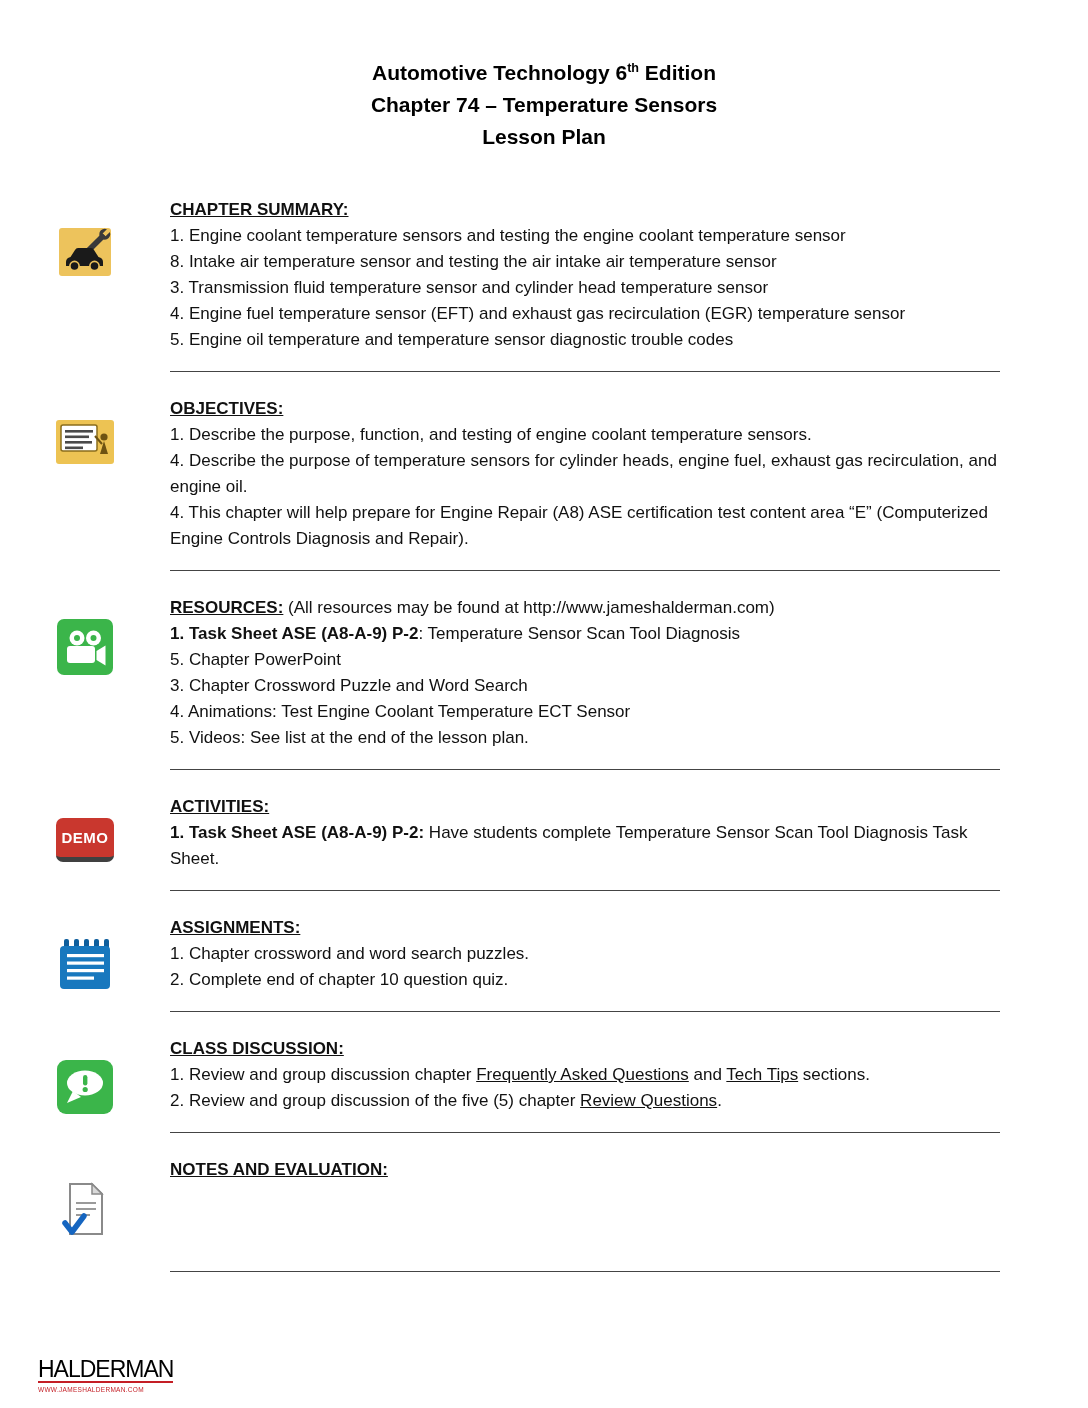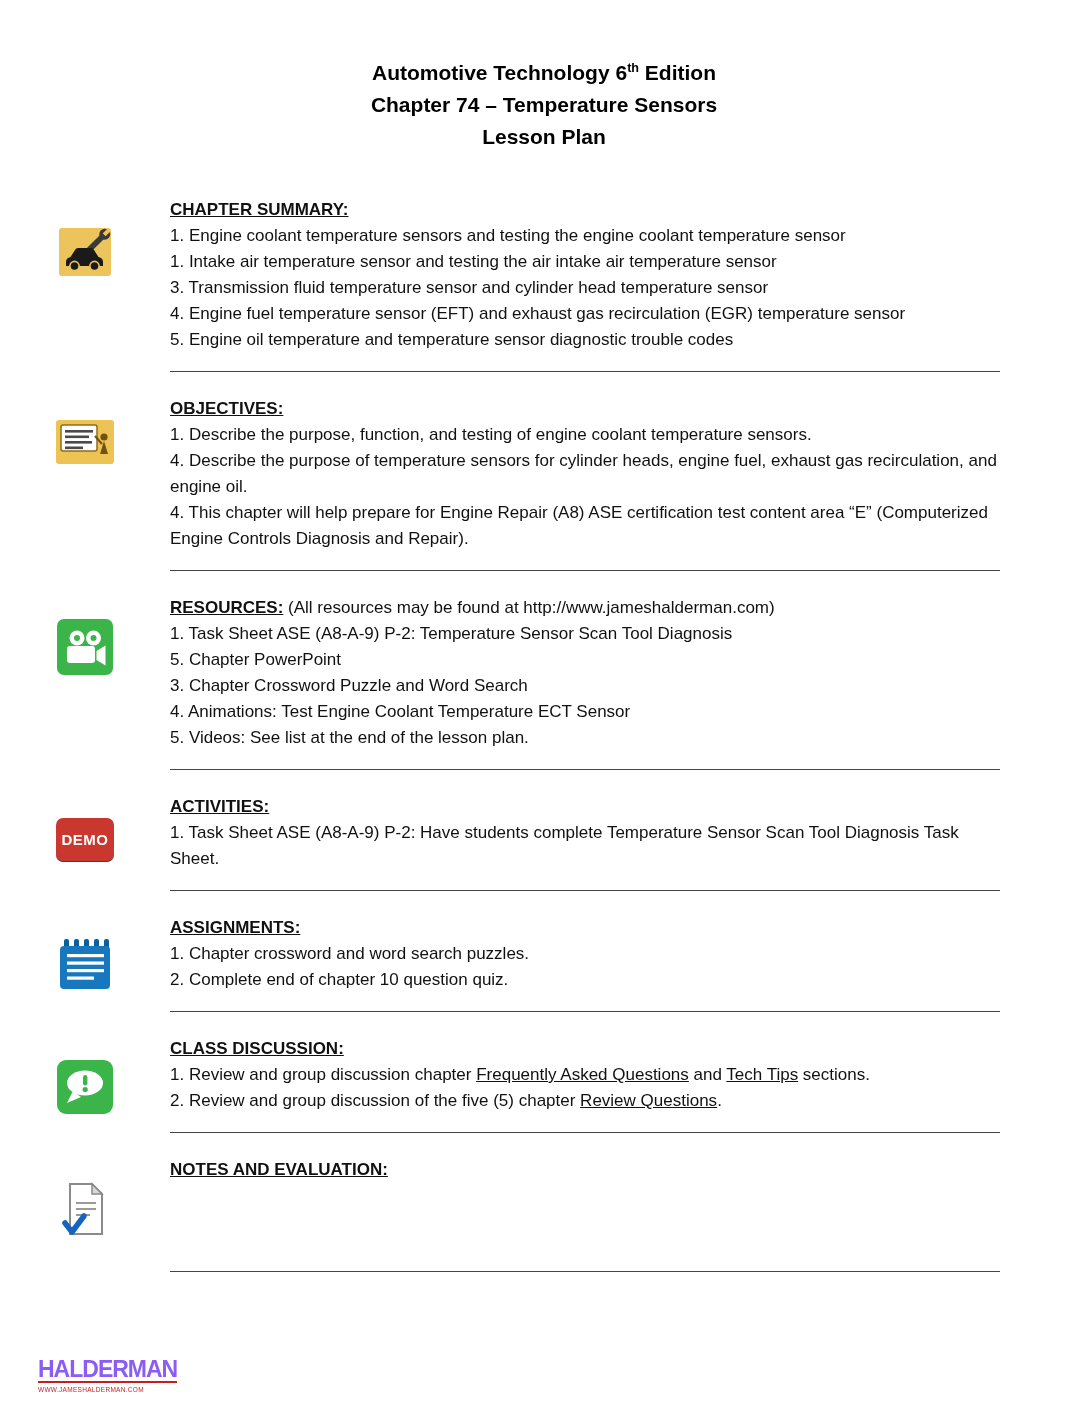--- a/index.html
+++ b/index.html
@@ -35,54 +35,54 @@
     display: flex;
     justify-content: center;
     align-items: flex-start;
     padding-top: 24px;
   }
   .content { flex: 1; padding-right: 88px; }
   .heading { font-weight: 700; }
   .heading .heading-text { text-decoration: underline; }
   .heading .note { font-weight: 400; text-decoration: none; }
   .item { margin: 0; }
-  .b { font-weight: 400; }
+  .b { font-weight: 700; }
   .u { text-decoration: underline; }
 
   hr.rule {
     border: none;
     border-top: 1px solid #444;
     margin: 18px 88px 24px 170px;
     height: 0;
   }
 
   .notes-spacer { height: 70px; }
 
   
   .demo-stamp {
     width: 58px; height: 44px;
     background: #C9372E;
     border-radius: 7px;
-    border-bottom: 1px solid #404040;
+    border-bottom: 5px solid #404040;
     color: #ffffff;
     font-weight: 800;
     font-size: 15px;
     letter-spacing: 0.5px;
     display: flex; align-items: center; justify-content: center;
   }
 
   
   .footer {
     position: absolute;
     left: 38px;
     bottom: 14px;
   }
   .logo-text {
-    color: #8b5cf6;
-    font-weight: 700;
+    color: #000000;
+    font-weight: 400;
     font-size: 23px;
     letter-spacing: -1px;
     line-height: 24px;
     border-bottom: 2px solid #C41E25;
     display: inline-block;
   }
   .logo-url {
     color: #C41E25;
     font-size: 6.5px;
     letter-spacing: 0.3px;
@@ -111,21 +111,21 @@
         </g>
         <path d="M10 41 q0-4 4.5-5 l4.5-7 q1-2 3-2 h13 q2 0 3 2 l4.5 7 q4.5 1 4.5 5 v4 h-37 z" fill="#1a1a1a"></path>
         <circle cx="18.5" cy="45" r="4.6" fill="#1a1a1a" stroke="#EDC35C" stroke-width="1.6"></circle>
         <circle cx="38.5" cy="45" r="4.6" fill="#1a1a1a" stroke="#EDC35C" stroke-width="1.6"></circle>
       </svg>
     </div>
     <div class="content">
       <div class="heading"><span class="heading-text">CHAPTER SUMMARY:</span></div>
       <div class="items">
           <div class="item"><span>1. Engine coolant temperature sensors and testing the engine coolant temperature sensor</span></div>
-          <div class="item"><span>1. Intake air temperature sensor and testing the air intake air temperature sensor</span></div>
+          <div class="item"><span>8. Intake air temperature sensor and testing the air intake air temperature sensor</span></div>
           <div class="item"><span>3. Transmission fluid temperature sensor and cylinder head temperature sensor</span></div>
           <div class="item"><span>4. Engine fuel temperature sensor (EFT) and exhaust gas recirculation (EGR) temperature sensor</span></div>
           <div class="item"><span>5. Engine oil temperature and temperature sensor diagnostic trouble codes</span></div>
         </div>
     </div>
   </section>
   <hr class="rule">
 
   <section class="section">
     <div class="icon-cell">

